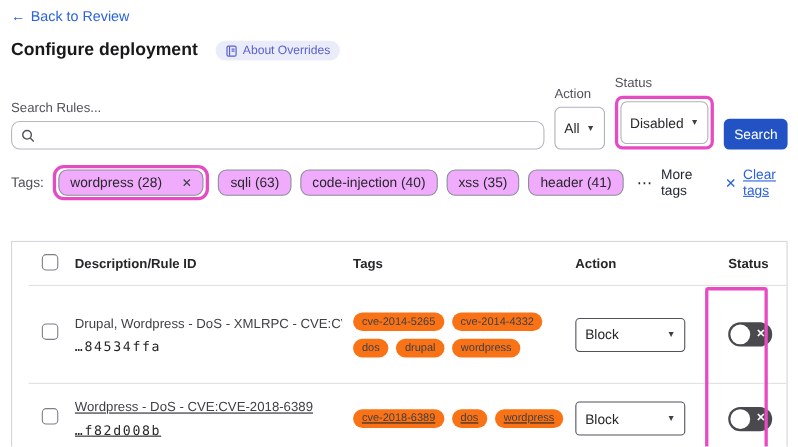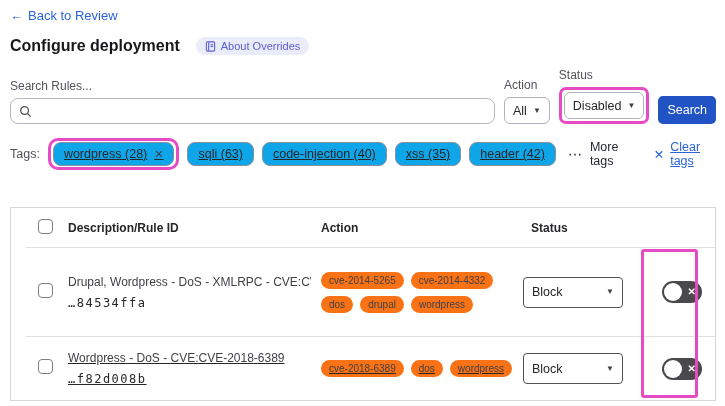--- a/index.html
+++ b/index.html
@@ -19,36 +19,36 @@
   
   .filter-row { display:flex; align-items:flex-end; gap:9px; margin-top:13px; }
   .field-col { display:flex; flex-direction:column; gap:5px; }
   .field-label { font-size:12px; color:#52525b; }
   .search-col { flex:1; }
   .search-box { display:flex; align-items:center; gap:6px; height:26px;
     border:1px solid #b4b8c0; border-radius:8px; padding:0 8px; background:#fff; }
   .search-box input { border:none; outline:none; flex:1; font-size:12.5px;
     font-family:"Liberation Sans", sans-serif; background:transparent; }
   .select { display:inline-flex; align-items:center; justify-content:space-between;
-    gap:6px; height:27px; border:1px solid #aeb2ba; border-radius:6px;
+    gap:6px; height:39px; border:1px solid #aeb2ba; border-radius:6px;
     background:#fff; padding:0 8px; font-size:12.5px; color:#27272a; cursor:pointer; }
   .caret { font-size:8px; color:#3f3f46; line-height:1; }
   .hl-wrap { border:3px solid #e64bc4; border-radius:7px; padding:2px; }
   .btn-primary { height:28px; padding:0 9px; background:#2153c5; color:#fff;
     border:none; border-radius:5px; font-size:12.5px; font-weight:500;
     font-family:"Liberation Sans", sans-serif; cursor:pointer; }
 
   
   .tags-row { display:flex; align-items:center; gap:8px; margin-top:14px; }
   .tags-label { font-size:12.5px; color:#52525b; }
   .hl-pill-wrap { border:3px solid #e64bc4; border-radius:10px; padding:1px 2px;
     display:inline-flex; }
-  .tag-pill { display:inline-flex; align-items:center; gap:7px; background:#0ea5e9;
+  .tag-pill { display:inline-flex; align-items:center; gap:18px; background:#f0abfc;
     border:1px solid #8a8f99; border-radius:8px; padding:4px 10px; font-size:12.5px;
-    color:#27272a; cursor:pointer; white-space:nowrap;text-decoration:underline; }
+    color:#27272a; cursor:pointer; white-space:nowrap; }
   .pill-x { font-size:11px; color:#3f3f46; }
   .pill-list { display:inline-flex; gap:8px; }
   .more-tags { display:inline-flex; align-items:center; gap:7px; font-size:12.5px;
     color:#1f2430; margin-left:4px; cursor:pointer; }
   .ellipsis-icon { font-size:14px; letter-spacing:1px; color:#1f2430; }
   .clear-tags { display:inline-flex; align-items:center; gap:6px; margin-left:12px;
     color:#2b63d9; font-size:12.5px; cursor:pointer; }
   .clear-tags .label { text-decoration:underline; }
 
   
@@ -150,39 +150,40 @@
     <span class="hl-pill-wrap">
       <span class="tag-pill">
         <span>wordpress (28)</span>
         <span class="pill-x">✕</span>
       </span>
     </span>
     <span class="pill-list">
         <span class="tag-pill">sqli (63)</span>
         <span class="tag-pill">code-injection (40)</span>
         <span class="tag-pill">xss (35)</span>
-        <span class="tag-pill">header (42)</span>
+        <span class="tag-pill">header (41)</span>
       </span>
     <span class="more-tags">
       <span class="ellipsis-icon">⋯</span>
       <span>More tags</span>
     </span>
     <span class="clear-tags">
       <span>✕</span>
       <span class="label">Clear tags</span>
     </span>
   </div>
 
   <div class="table-wrap">
 
     <div class="t-row t-head">
       <div class="cb-cell">
         <span class="checkbox"></span>
       </div>
       <div>Description/Rule ID</div>
+      <div>Tags</div>
       <div>Action</div>
       <div class="status-cell">Status</div>
     </div>
 
     <div class="t-row t-body-row row-0">
       <div class="cb-cell">
         <span class="checkbox"></span>
       </div>
       <div class="desc-cell">
         <div class="desc-line">Drupal, Wordpress - DoS - XMLRPC - CVE:CVE-2...</div>

